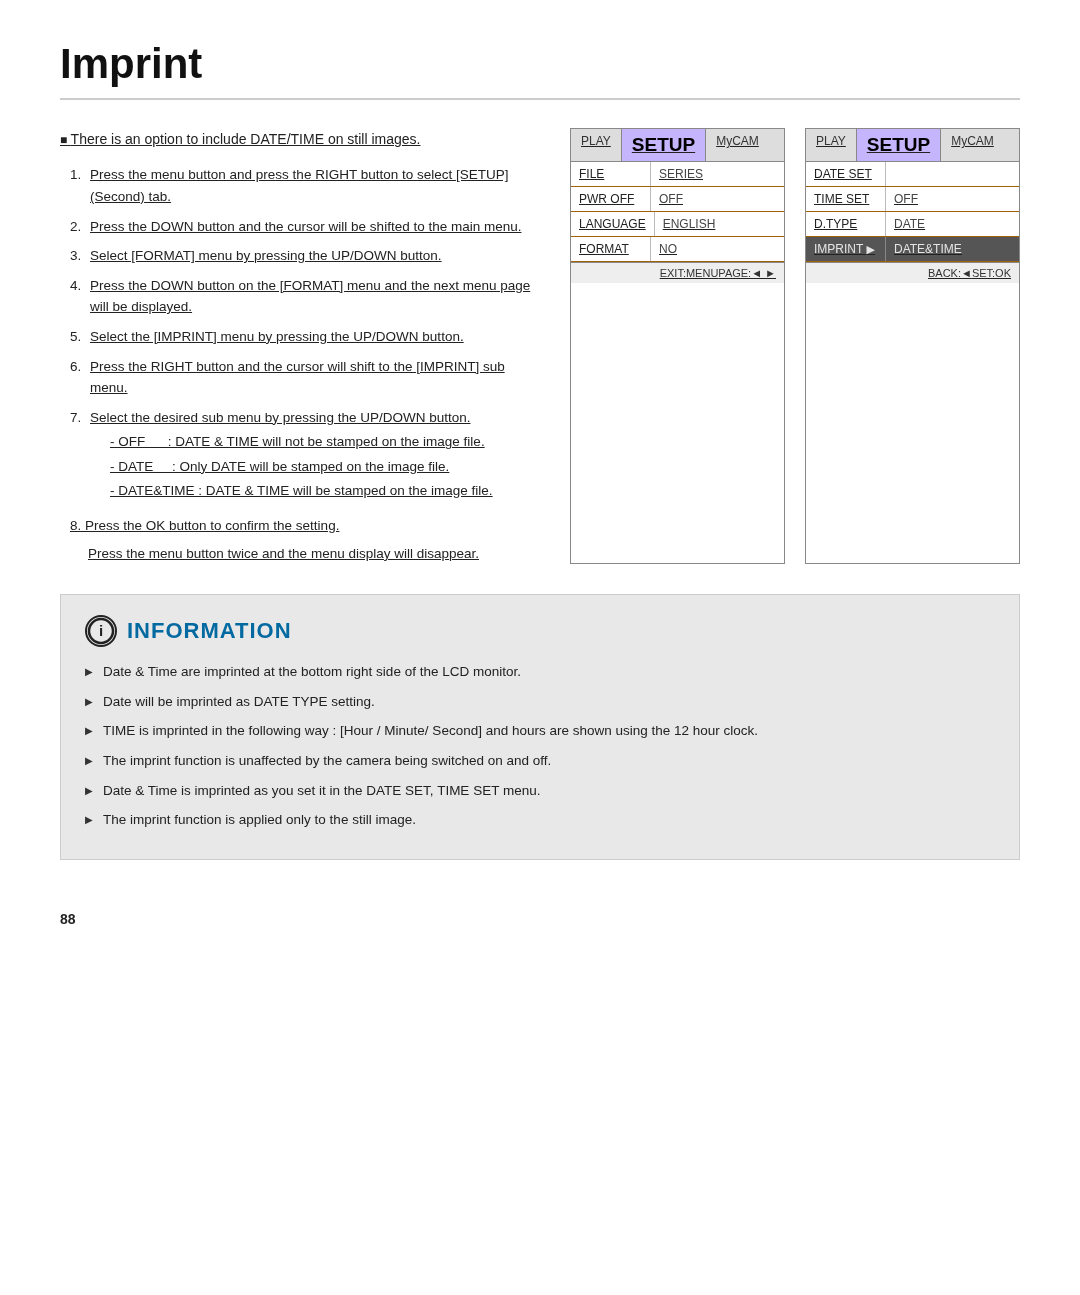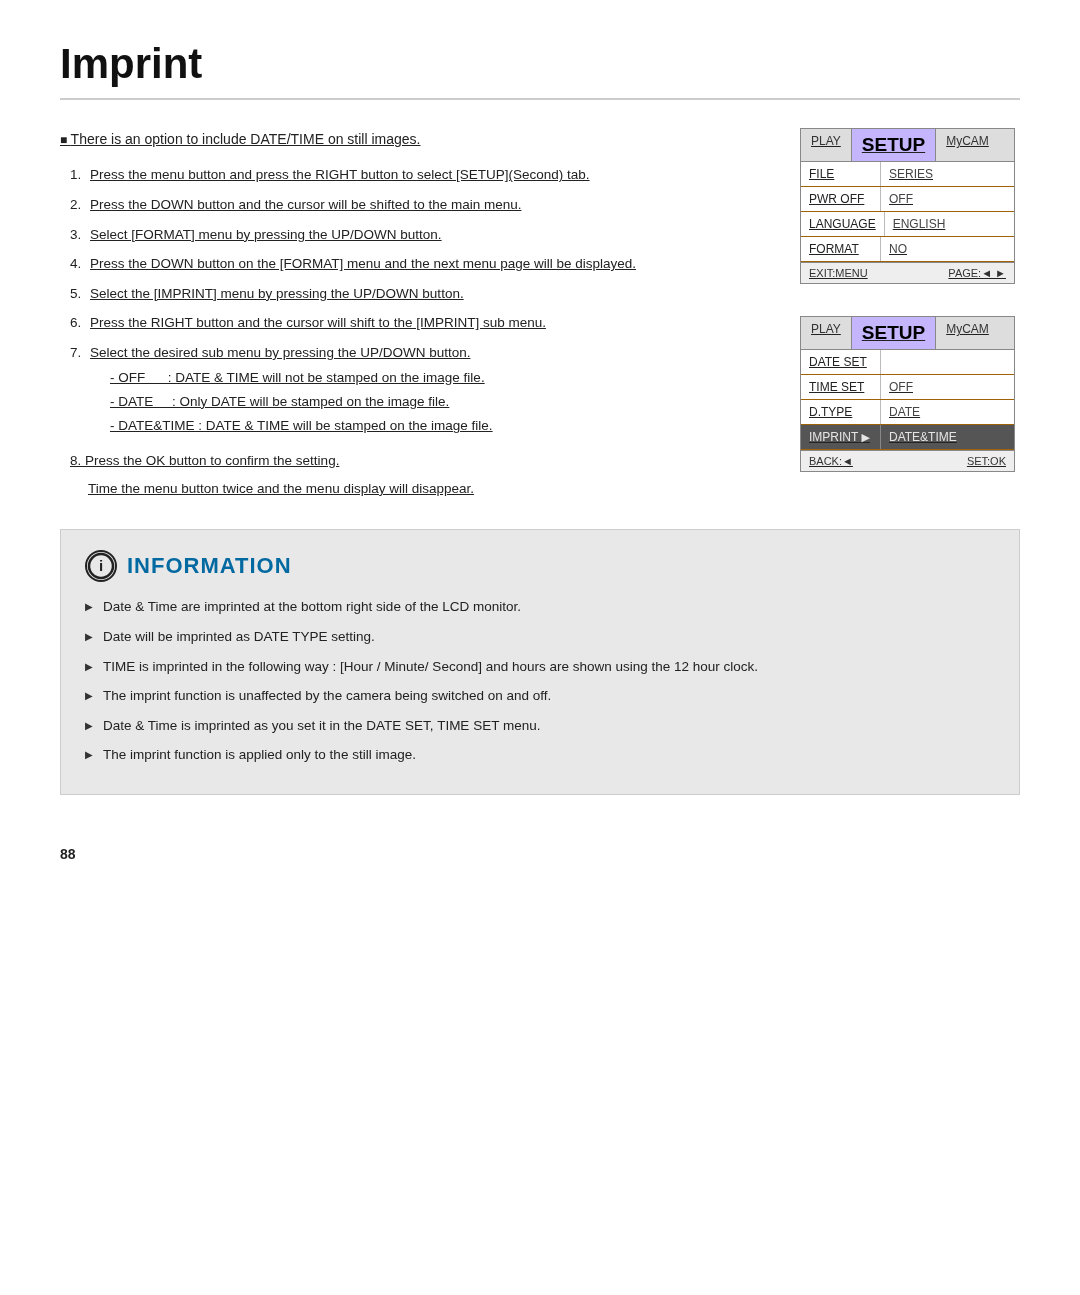--- a/index.html
+++ b/index.html
@@ -75,22 +75,22 @@
     .sub-list li {
       margin-bottom: 4px;
       font-size: 13.5px;
       line-height: 1.5;
       padding-left: 0;
     }
 
     
     .menus-section {
       display: flex;
-      flex-direction: column;
-      gap: 32px;
+      flex-direction: row;
+      gap: 20px;
       min-width: 220px;
     }
 
     
     .cam-menu {
       border: 1.5px solid #888;
       width: 215px;
       font-size: 12px;
       background: #fff;
     }
@@ -126,21 +126,21 @@
     }
 
     .cam-menu-row:last-of-type {
       border-bottom: none;
     }
 
     .cam-menu-row.footer-row {
       background: #eee;
       border-top: 1px solid #888;
       border-bottom: none;
-      justify-content: space-between;
+      justify-content: flex-end;
       padding: 4px 8px;
       font-size: 11px;
       color: #333;
     }
 
     .cam-menu-cell {
       padding: 5px 8px;
       font-size: 12px;
       color: #222;
       flex: 1;
@@ -282,21 +282,21 @@
         <ul class="sub-list">
           <li>- OFF&nbsp;&nbsp;&nbsp;&nbsp;&nbsp;&nbsp;: DATE &amp; TIME will not be stamped on the image file.</li>
           <li>- DATE&nbsp;&nbsp;&nbsp;&nbsp;&nbsp;: Only DATE will be stamped on the image file.</li>
           <li>- DATE&amp;TIME : DATE &amp; TIME will be stamped on the image file.</li>
         </ul>
       </li>
     </ol>
 
     <div style="padding-left:10px;">
       <p style="margin-bottom:6px; font-size:13.5px; line-height:1.6;">8. Press the OK button to confirm the setting.</p>
-      <p style="font-size:13.5px; line-height:1.6; padding-left:18px;">Time the menu button twice and the menu display will disappear.</p>
+      <p style="font-size:13.5px; line-height:1.6; padding-left:18px;">Press the menu button twice and the menu display will disappear.</p>
     </div>
   </div>
 
   <div class="menus-section">
 
     <div class="cam-menu">
       <div class="cam-menu-header">
         <div class="tab">PLAY</div>
         <div class="tab active">SETUP</div>
         <div class="tab">MyCAM</div>

